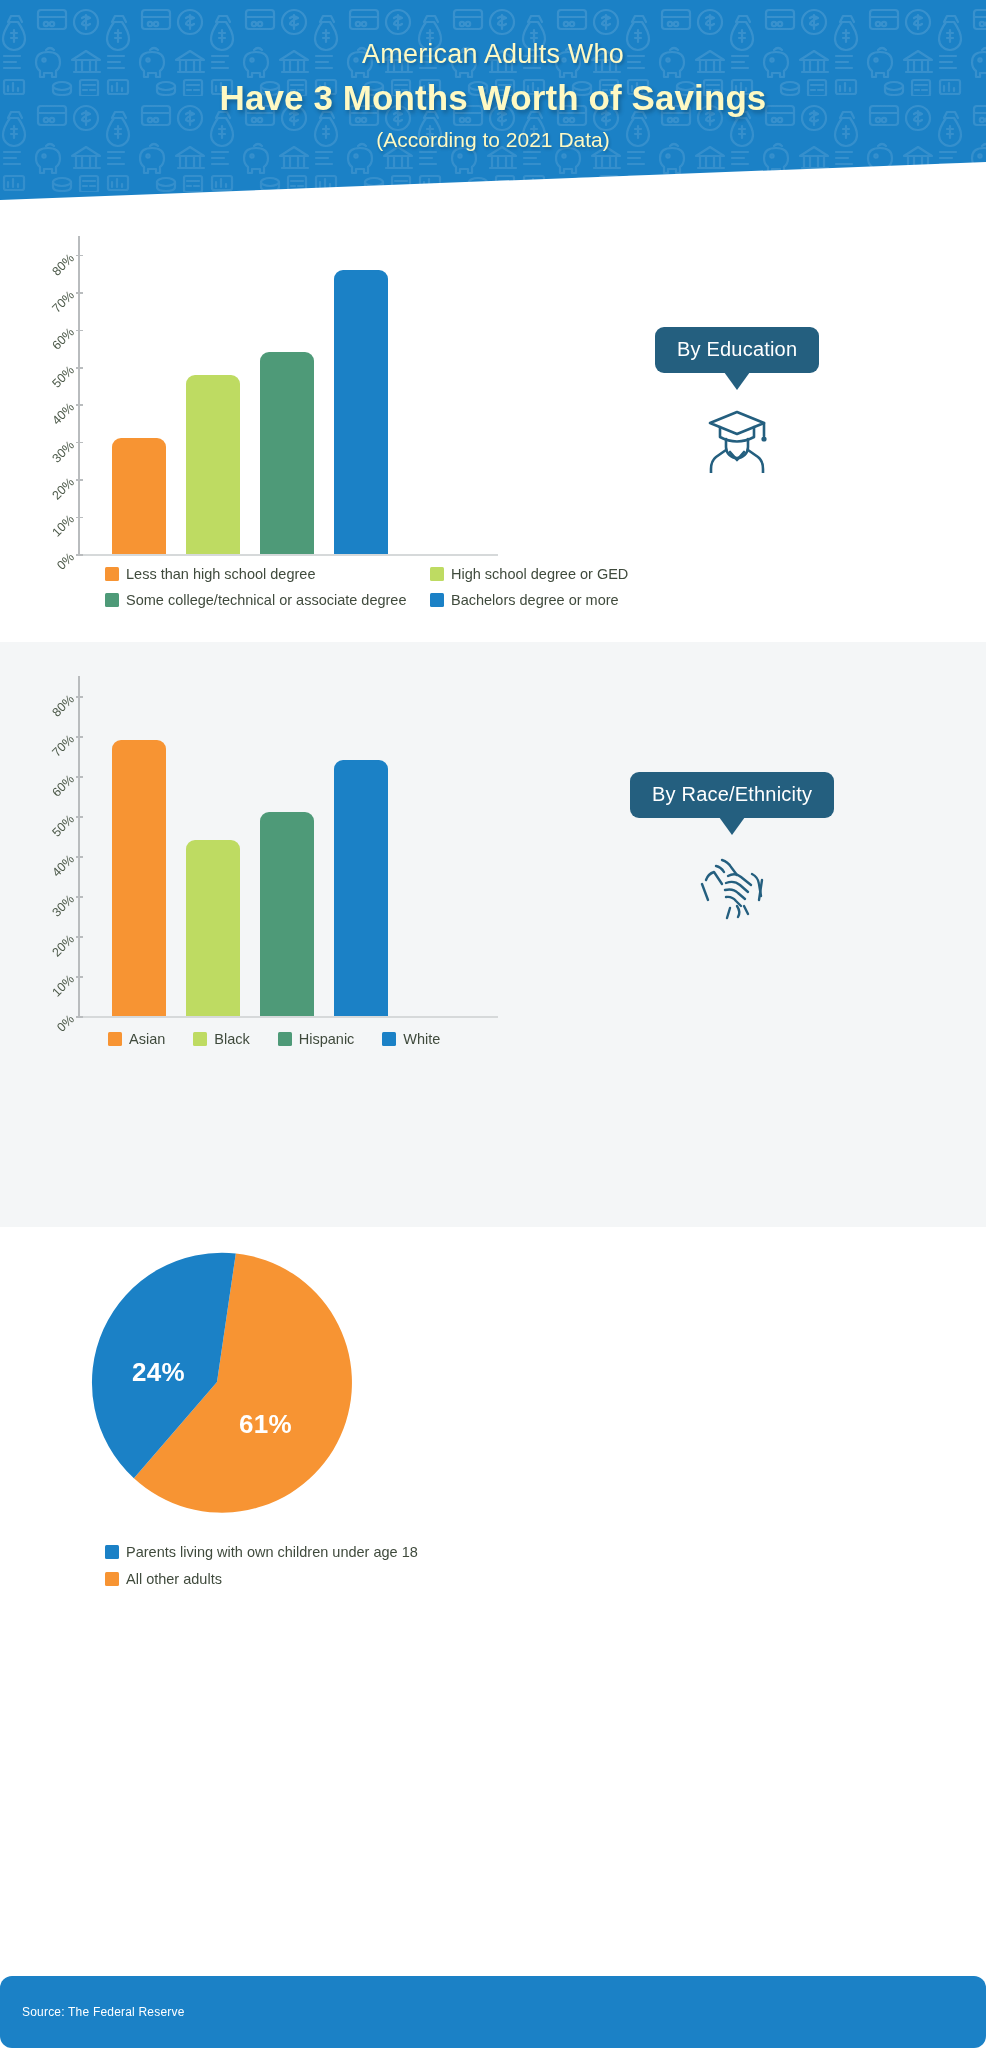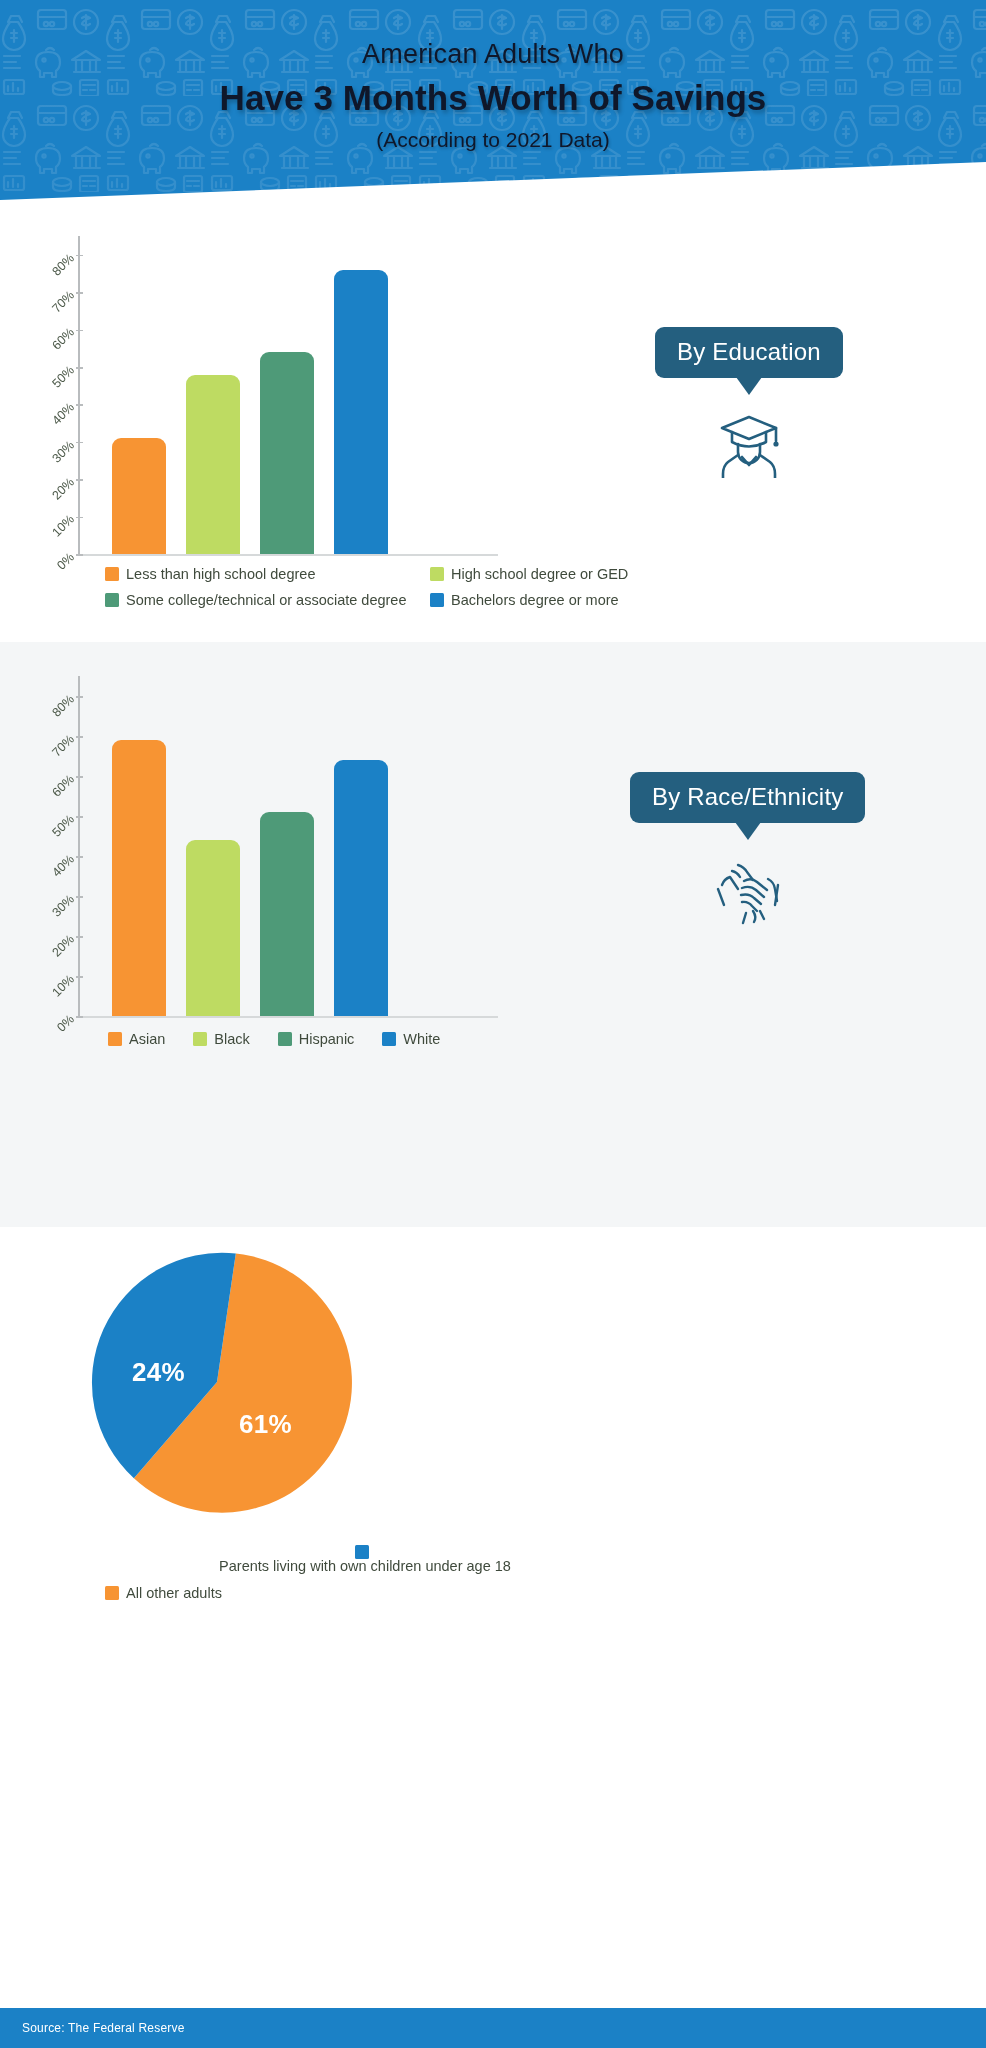--- a/index.html
+++ b/index.html
@@ -33,21 +33,21 @@
     position: absolute;
     left: 0; top: 0;
     width: 986px; height: 222px;
     background: linear-gradient(to bottom, rgba(27,129,198,0) 0%, rgba(27,129,198,0.18) 100%);
   }
   .header-text {
     position: absolute;
     left: 0; right: 0;
     top: 36px;
     text-align: center;
-    color: #0f172a;
+    color: #fef9c3;
     z-index: 5;
   }
   .title-line1 {
     font-size: 27px;
     font-weight: 400;
     letter-spacing: 0.2px;
     text-shadow: 2px 2px 3px rgba(0,0,0,0.22);
     line-height: 1.35;
   }
   .title-line2 {
@@ -159,21 +159,21 @@
     position: absolute;
     display: flex;
     flex-direction: column;
     align-items: center;
   }
   .badge {
     position: relative;
     background: #245F7F;
     border-radius: 9px;
     color: #ffffff;
-    font-size: 24px;
+    font-size: 20px;
     font-weight: 400;
     padding: 11px 22px 12px 22px;
     white-space: nowrap;
     letter-spacing: 0.2px;
   }
   .badge::after {
     content: "";
     position: absolute;
     left: 50%;
     bottom: -17px;
@@ -195,24 +195,25 @@
     font-size: 26px;
     font-weight: 700;
     letter-spacing: 0.3px;
   }
 
   
   .footer {
     position: absolute;
     left: 0; bottom: 0;
     width: 986px;
-    height: 40px;
+    height: 72px;
     background: #1B81C6;
     display: flex;
     align-items: center;
+    border-radius: 12px;
   }
   .footer-text {
     color: #ffffff;
     font-size: 12px;
     margin-left: 22px;
     letter-spacing: 0.2px;
   }
 </style>
 </head>
 <body>
@@ -439,21 +440,21 @@
 
         <path d="M135 135 L153.8 6.4 A130 130 0 1 1 51.9 231.3 Z" fill="#F79433"></path>
 
         <path d="M135 135 L51.9 231.3 A130 130 0 0 1 153.8 6.4 Z" fill="#1B81C6"></path>
       </svg>
       <span class="pie-label" style="left:50px; top:110px;">24%</span>
       <span class="pie-label" style="left:157px; top:162px;">61%</span>
     </div>
 
     <div class="legend" style="left:105px; top:318px; width:520px; gap:12px 0;">
-      <div class="legend-item" style="width:520px;flex-direction:column;">
+      <div class="legend-item" style="width:520px;">
         <span class="legend-swatch" style="background:#1B81C6;"></span>
         <span>Parents living with own children under age 18</span>
       </div>
       <div class="legend-item" style="width:520px;">
         <span class="legend-swatch" style="background:#F79433;"></span>
         <span>All other adults</span>
       </div>
     </div>
 
   </div>

